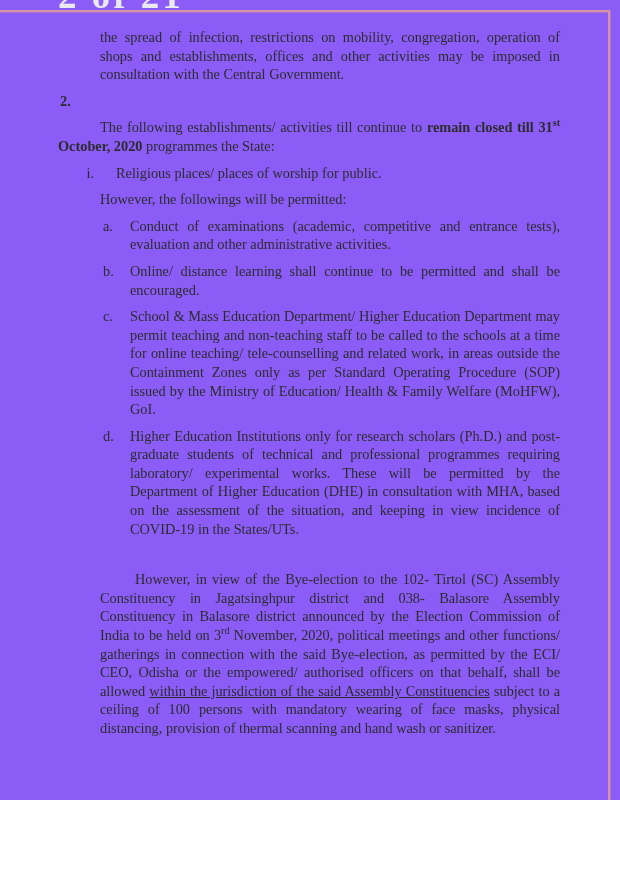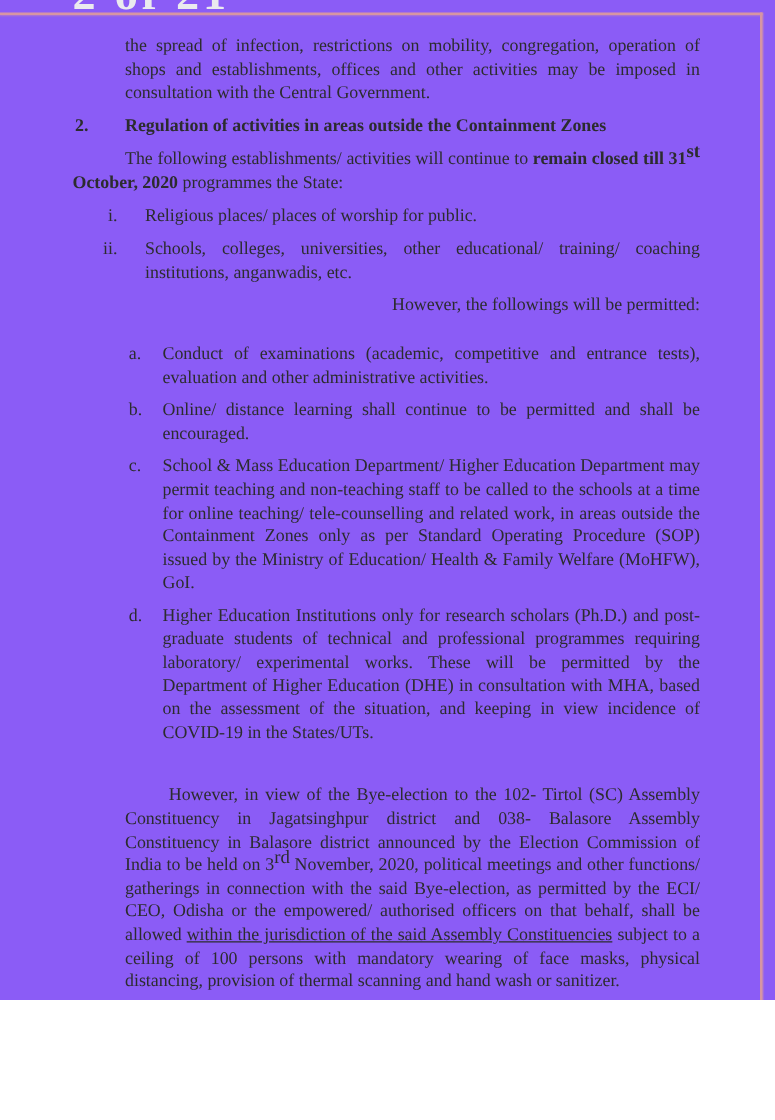--- a/index.html
+++ b/index.html
@@ -68,22 +68,21 @@
   .heading {
     display: flex;
     font-weight: 700;
     margin: 2px 60px 8px 60px;
   }
   .heading .num {
     flex: none;
     width: 40px;
   }
   .intro {
-    margin: 0 60px 20px 100px;
-    text-align: right;
+    margin: 0 60px 8px 100px;
   }
   .row {
     display: flex;
     margin-bottom: 8px;
   }
   .row.roman {
     margin-left: 70px;
     margin-right: 60px;
   }
   .row.roman .m {
@@ -104,54 +103,49 @@
     flex: none;
     width: 27px;
   }
   .row.letter .t {
     flex: 1;
     text-align: justify;
   }
   .b { font-weight: 700; }
   .u { text-decoration: underline; }
   sup {
-    font-size: 15px;
+    font-size: 10px;
     line-height: 0;
     vertical-align: super;
   }
 </style>
 </head>
 <body>
 
 <div class="page">
 
   <div class="watermark">2 of 21</div>
   <div class="edge-top"></div>
   <div class="edge-right"></div>
 
   <div class="content">
 
     <p class="para">the spread of infection, restrictions on mobility, congregation, operation of shops and establishments, offices and other activities may be imposed in consultation with the Central Government.</p>
 
     <div class="heading">
       <span class="num">2.</span>
-      <span class="title">Regulation of activities in areas outside the Containment Zones</span>
     </div>
 
-    <p class="para closure"><span>The following establishments/ activities will continue to </span><span class="b">remain closed till 31</span><sup class="b">st</sup><span class="b"> October, 2020</span><span> programmes the State:</span></p>
+    <p class="para closure"><span>The following establishments/ activities till continue to </span><span class="b">remain closed till 31</span><sup class="b">st</sup><span class="b"> October, 2020</span><span> programmes the State:</span></p>
 
     <div class="row roman">
       <span class="m">i.</span>
       <span class="t">Religious places/ places of worship for public.</span>
     </div>
 
-    <div class="row roman">
-      <span class="m">ii.</span>
-      <span class="t">Schools, colleges, universities, other educational/ training/ coaching institutions, anganwadis, etc.</span>
-    </div>
 
     <p class="intro">However, the followings will be permitted:</p>
 
     <div class="row letter">
       <span class="m">a.</span>
       <span class="t">Conduct of examinations (academic, competitive and entrance tests), evaluation and other administrative activities.</span>
     </div>
 
     <div class="row letter">
       <span class="m">b.</span>

